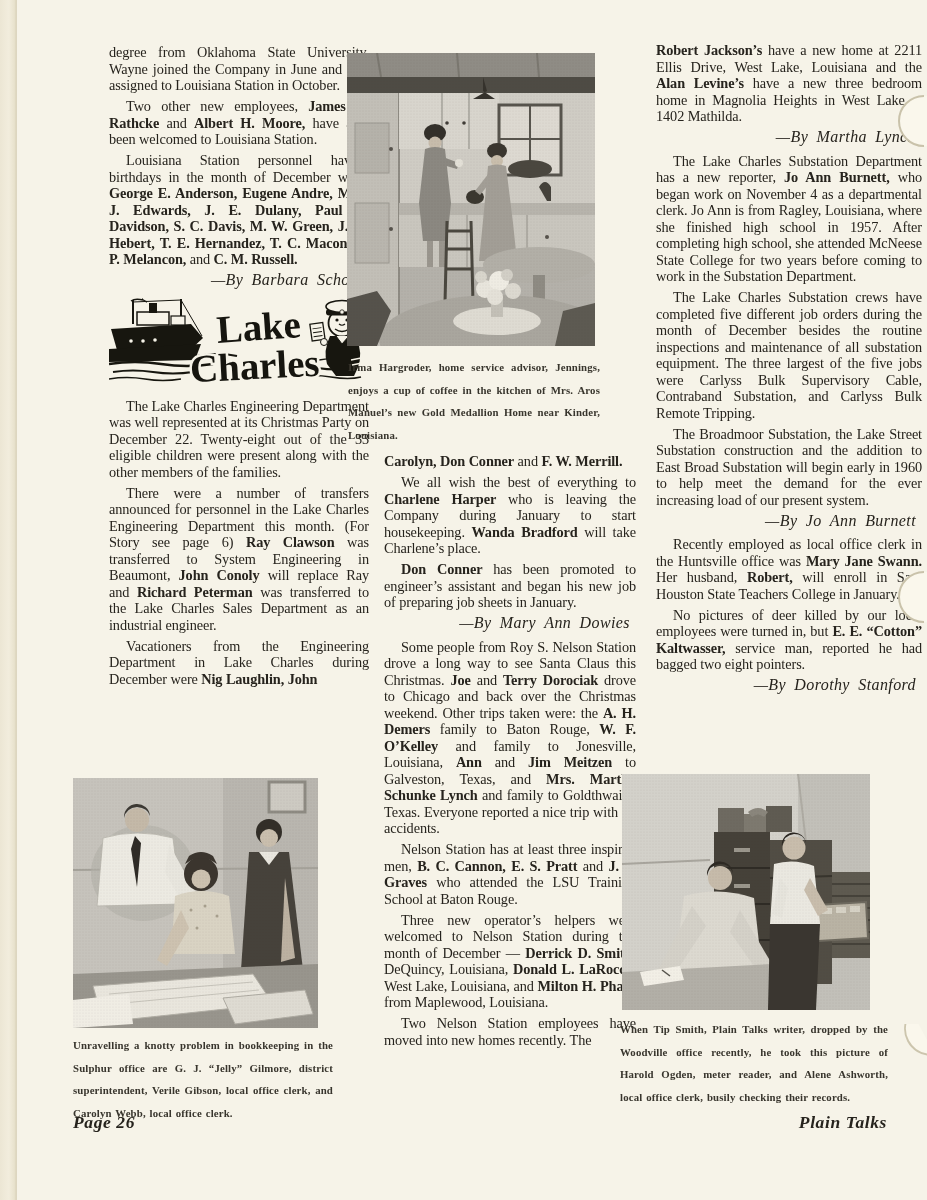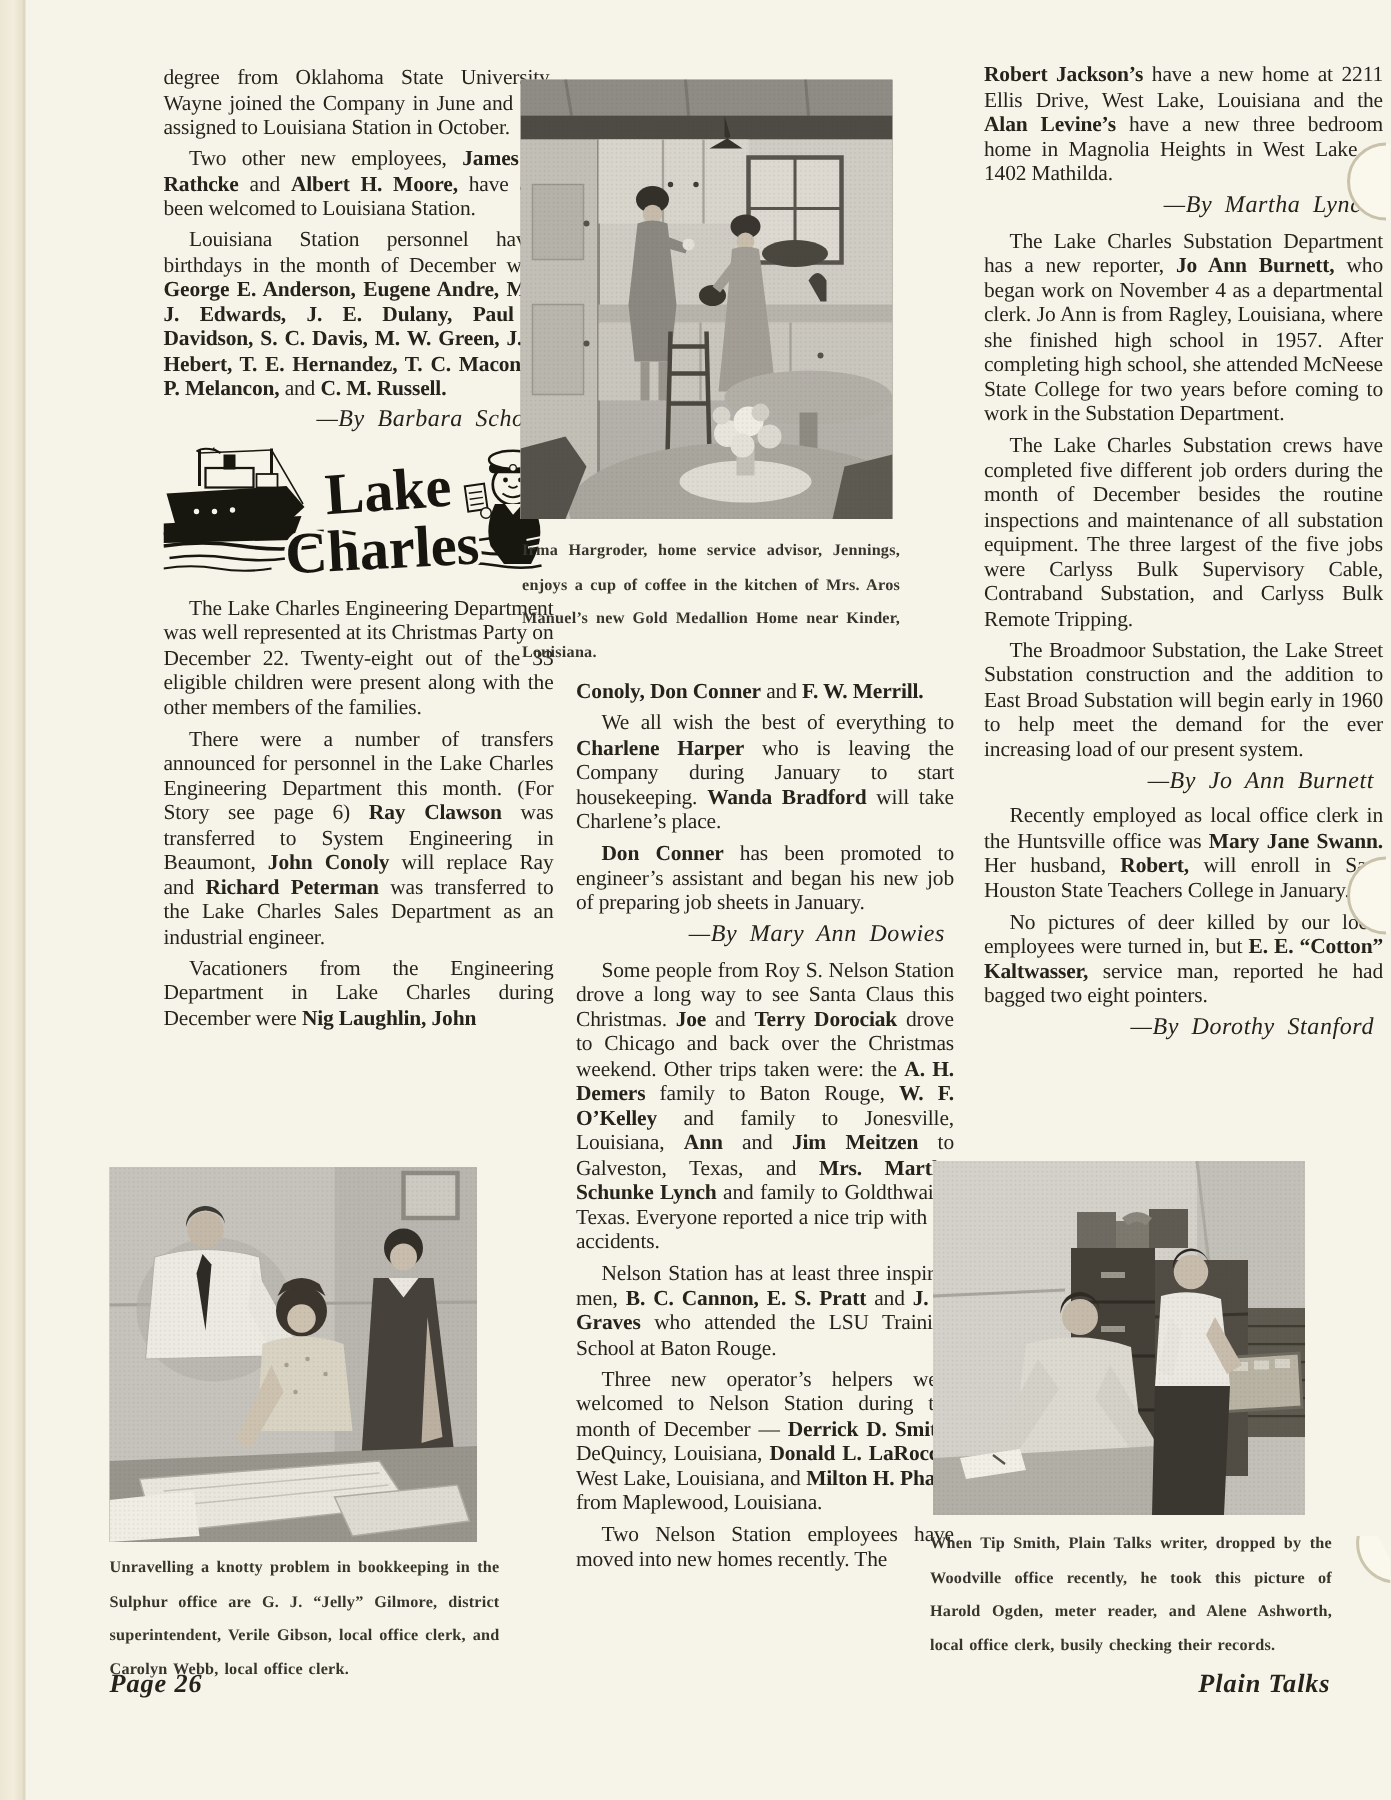--- a/index.html
+++ b/index.html
@@ -249,21 +249,21 @@
       </g>
 
       <path d="M0,246 L30,238 L44,258 L30,293 L0,293 Z" fill="#55524b"></path>
       <path d="M216,258 L248,250 L248,293 L208,293 Z" fill="#5d5a52"></path>
       <rect width="248" height="293" fill="url(#ht2)"></rect>
     </svg>
   </div>
   <div class="caption" style="left:348px;top:356px;width:252px;">Irma Hargroder, home service advisor, Jennings, enjoys a cup of coffee in the kitchen of Mrs. Aros Manuel’s new Gold Medallion Home near Kinder, Louisiana.</div>
 
   <div class="col" style="left:348px;top:453px;width:252px;">
-    <p class="body-p cont"><b>Conoly, Don Conner</b><span> and </span><b>F. W. Merrill.</b></p>
+    <p class="body-p cont"><b>Carolyn, Don Conner</b><span> and </span><b>F. W. Merrill.</b></p>
     <p class="body-p"><span>We all wish the best of everything to </span><b>Charlene Harper</b><span> who is leaving the Company during January to start housekeeping. </span><b>Wanda Bradford</b><span> will take Charlene’s place.</span></p>
     <p class="body-p"><b>Don Conner</b><span> has been promoted to engineer’s assistant and began his new job of preparing job sheets in January.</span></p>
     <div class="byline">—By Mary Ann Dowies</div>
     <p class="body-p"><span>Some people from Roy S. Nelson Station drove a long way to see Santa Claus this Christmas. </span><b>Joe</b><span> and </span><b>Terry Dorociak</b><span> drove to Chicago and back over the Christmas weekend. Other trips taken were: the </span><b>A. H. Demers</b><span> family to Baton Rouge, </span><b>W. F. O’Kelley</b><span> and family to Jonesville, Louisiana, </span><b>Ann</b><span> and </span><b>Jim Meitzen</b><span> to Galveston, Texas, and </span><b>Mrs. Martha Schunke Lynch</b><span> and family to Goldthwaite, Texas. Everyone reported a nice trip with no accidents.</span></p>
     <p class="body-p"><span>Nelson Station has at least three inspired men, </span><b>B. C. Cannon, E. S. Pratt</b><span> and </span><b>J. T. Graves</b><span> who attended the LSU Training School at Baton Rouge.</span></p>
     <p class="body-p"><span>Three new operator’s helpers were welcomed to Nelson Station during the month of December — </span><b>Derrick D. Smith,</b><span> DeQuincy, Louisiana, </span><b>Donald L. LaRocco,</b><span> West Lake, Louisiana, and </span><b>Milton H. Pharr</b><span> from Maplewood, Louisiana.</span></p>
     <p class="body-p"><span>Two Nelson Station employees have moved into new homes recently. The</span></p>
   </div>
 
   <div class="col" style="left:620px;top:42px;width:266px;">

